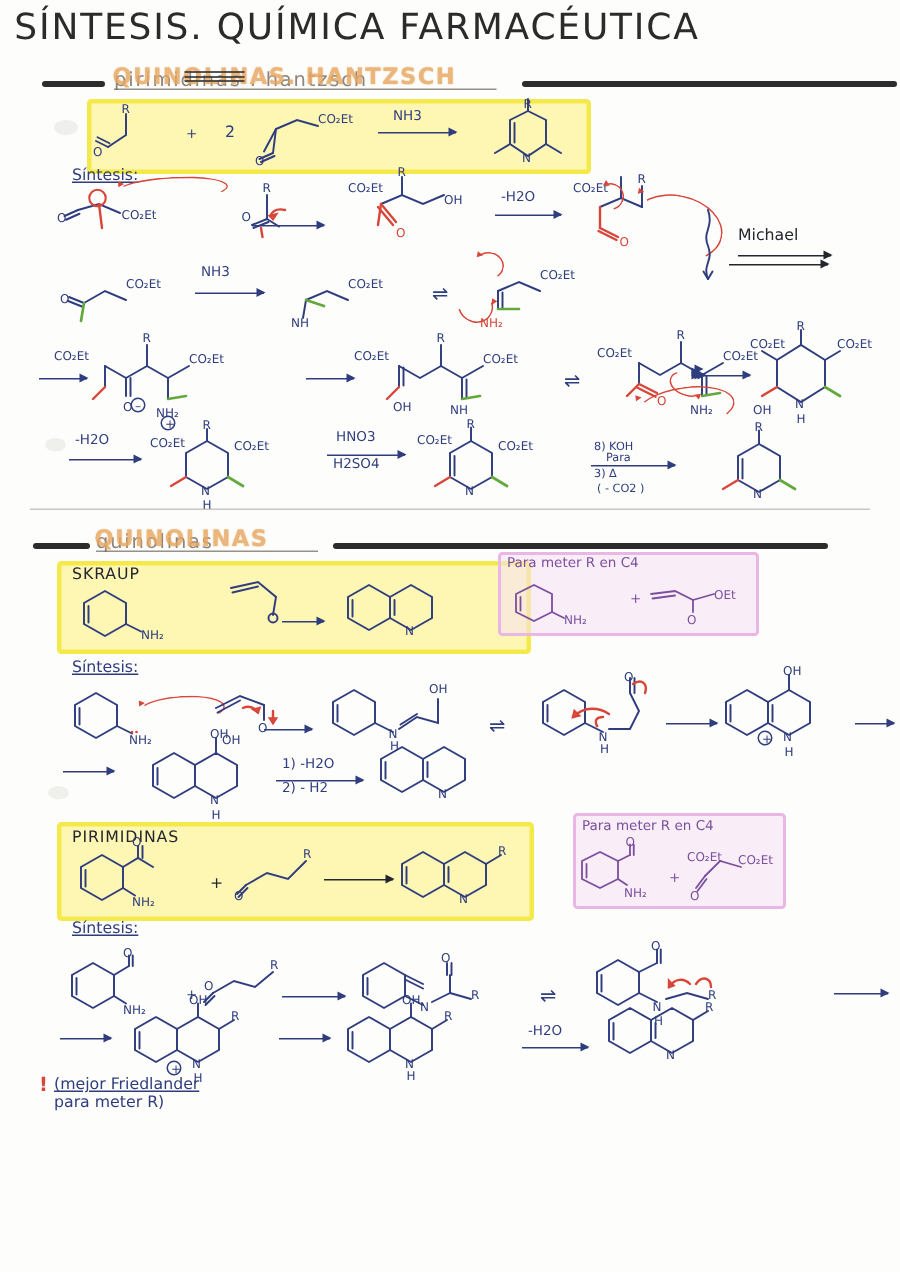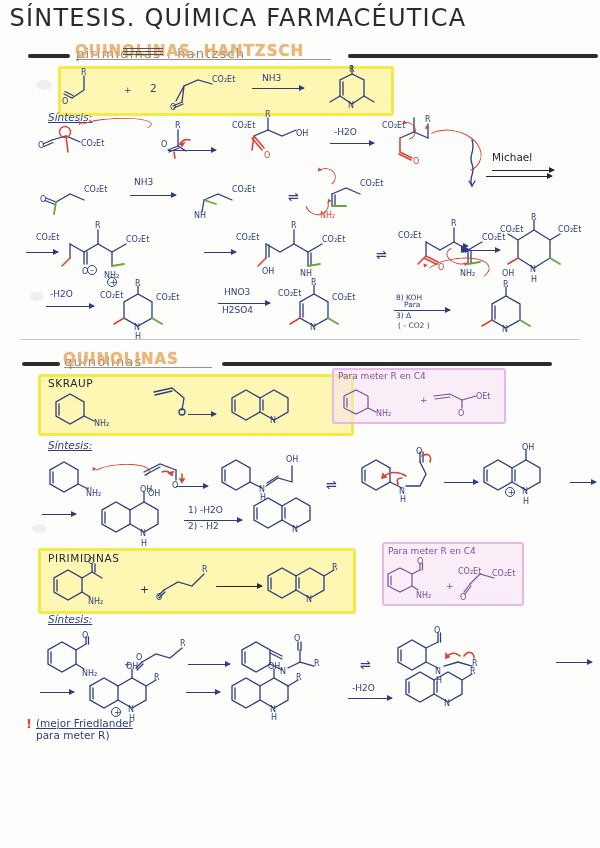--- a/index.html
+++ b/index.html
@@ -36,21 +36,21 @@
      repeating-linear-gradient(0deg,#3a3a3a 0 1.5px,transparent 1.5px 3px);
      opacity:.85;}
   .underline-thin{position:absolute;height:1px;background:#6b625b;opacity:.7;}
   
   .hl-yellow{position:absolute;background:rgba(255,241,120,.55);border:3px solid #f4e94a;border-radius:3px;}
   .hl-pink{position:absolute;background:rgba(246,225,244,.55);border:2px solid #e9b7e3;border-radius:3px;}
   
   .lbl{position:absolute;font-size:9px;line-height:1.05;}
   .lbl.sm{font-size:7.5px;}
   .lbl.md{font-size:10.5px;}
-  .u{text-decoration:underline;font-style:italic;}
+  .u{text-decoration:underline;}
   
   .arrow{position:absolute;height:1px;background:#2f3d7e;}
   .arrow:after{
     content:"";position:absolute;right:-1px;top:-3px;
     border-left:6px solid #2f3d7e;border-top:3.5px solid transparent;border-bottom:3.5px solid transparent;
   }
   .arrow.dark{background:#23262e;}
   .arrow.dark:after{border-left-color:#23262e;}
   .eq{position:absolute;color:#2f3d7e;font-size:13px;line-height:1;}
   

